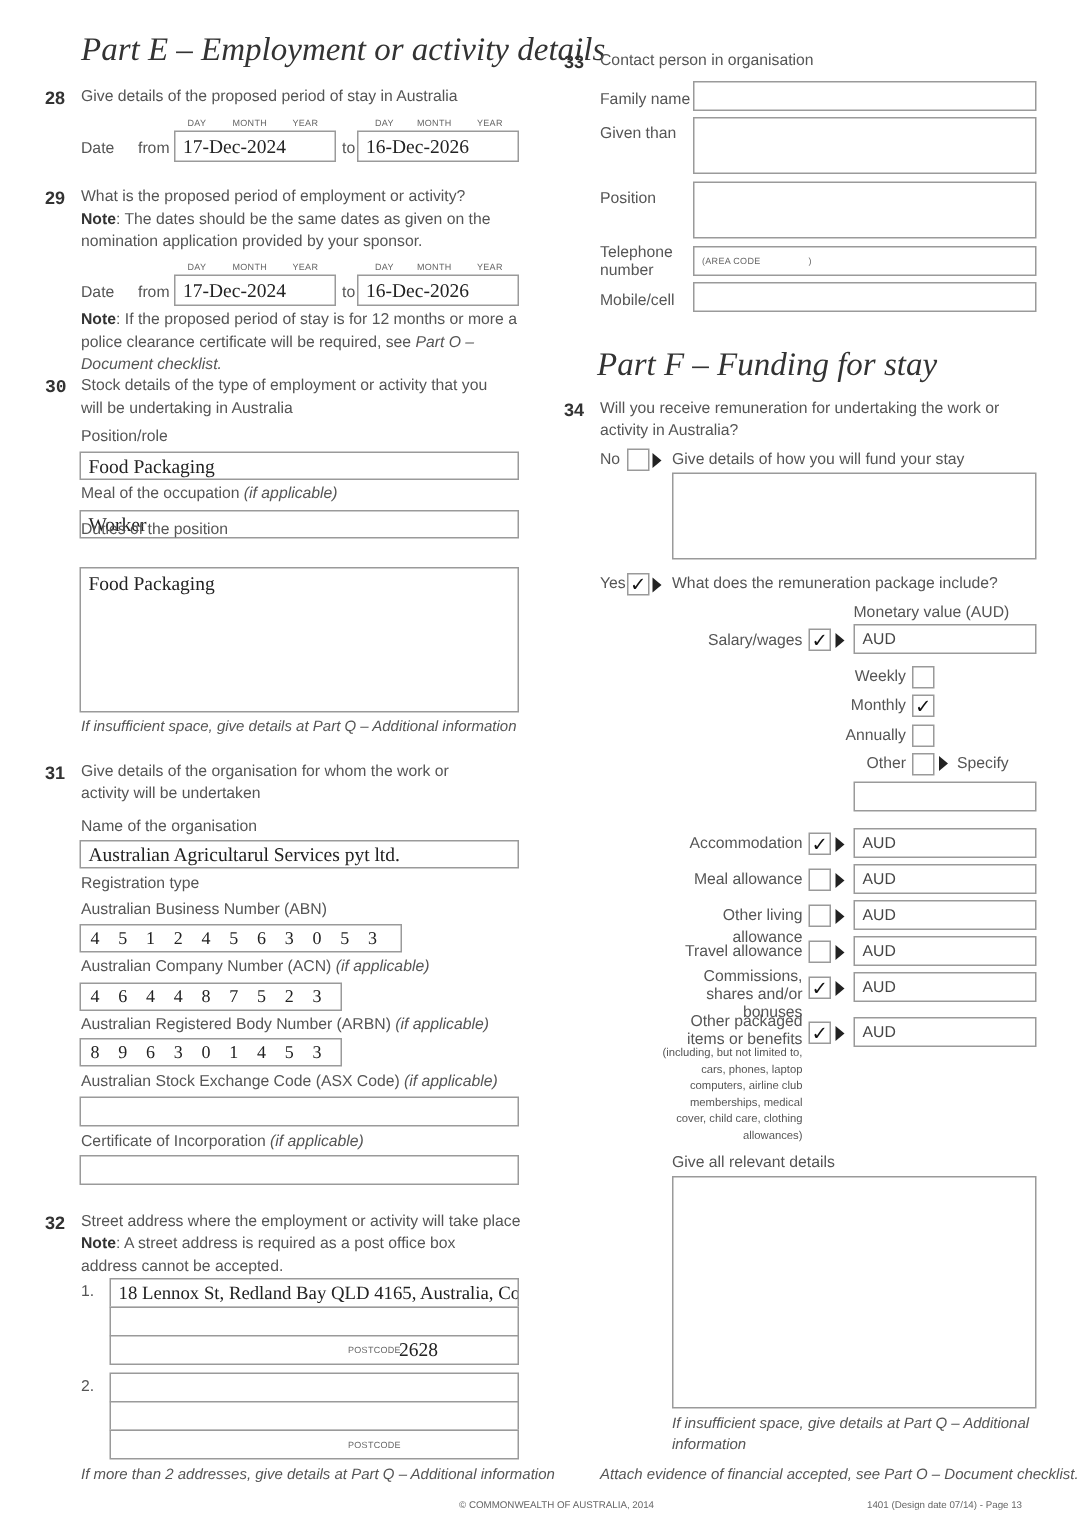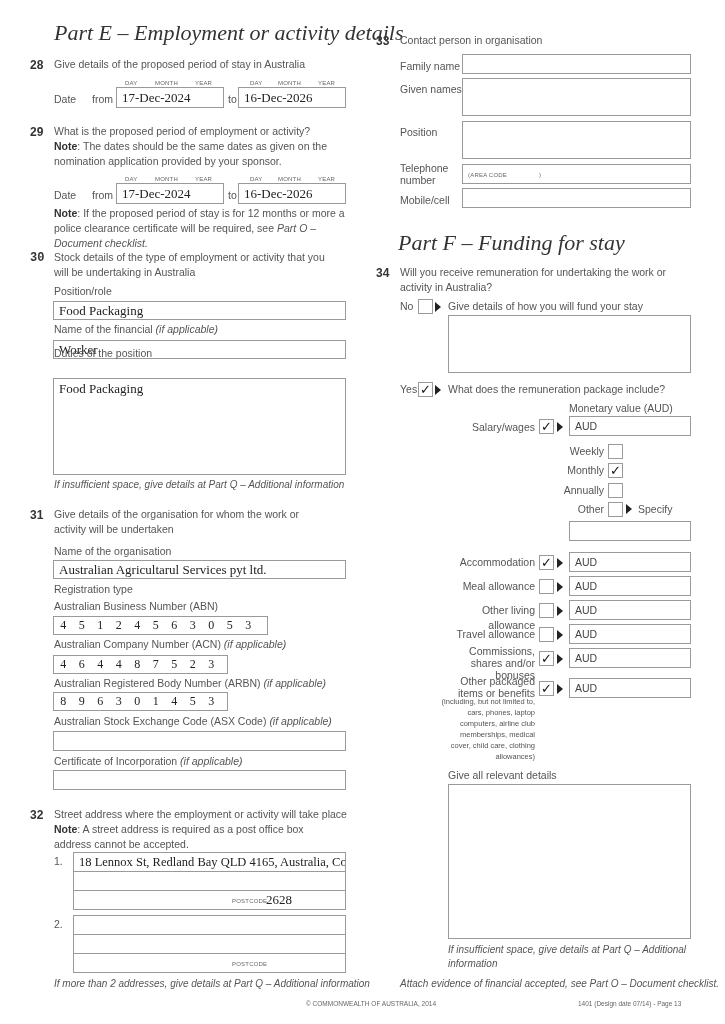--- a/index.html
+++ b/index.html
@@ -54,21 +54,21 @@
 <div class="abs txt" style="left:92px;top:188px;">from</div>
 <div class="abs box val" style="left:116px;top:183px;width:108px;height:21px;line-height:19px;">17-Dec-2024</div>
 <div class="abs txt" style="left:228px;top:188px;">to</div>
 <div class="abs box val" style="left:238px;top:183px;width:108px;height:21px;line-height:19px;">16-Dec-2026</div>
 <div class="abs txt note" style="left:54px;top:206px;width:300px;"><b>Note</b><span>: If the proposed period of stay is for 12 months or more a police clearance certificate will be required, see </span><span class="it">Part O – Document checklist.</span></div>
 
 <div class="abs qnum" style="left:30px;top:251px;font-family:Liberation Mono, monospace;">30</div>
 <div class="abs txt" style="left:54px;top:250px;width:280px;">Stock details of the type of employment or activity that you will be undertaking in Australia</div>
 <div class="abs txt" style="left:54px;top:284px;">Position/role</div>
 <div class="abs box val" style="left:53px;top:301px;width:293px;height:19px;line-height:17px;">Food Packaging</div>
-<div class="abs txt" style="left:54px;top:322px;"><span>Name of the financial</span> <span class="it">(if applicable)</span></div>
+<div class="abs txt" style="left:54px;top:322px;"><span>Meal of the occupation</span> <span class="it">(if applicable)</span></div>
 <div class="abs box val" style="left:53px;top:340px;width:293px;height:19px;line-height:17px;">Worker</div>
 <div class="abs txt" style="left:54px;top:346px;text-align:right;">Duties of the position</div>
 <div class="abs box val" style="left:53px;top:378px;width:293px;height:97px;line-height:20px;padding-top:0;">Food Packaging</div>
 <div class="abs small-it" style="left:54px;top:479px;">If insufficient space, give details at Part Q – Additional information</div>
 
 <div class="abs qnum" style="left:30px;top:508px;">31</div>
 <div class="abs txt" style="left:54px;top:507px;width:260px;">Give details of the organisation for whom the work or activity will be undertaken</div>
 <div class="abs txt" style="left:54px;top:544px;">Name of the organisation</div>
 <div class="abs box val" style="left:53px;top:560px;width:293px;height:19px;line-height:17px;">Australian Agricultarul Services pyt ltd.</div>
 <div class="abs txt" style="left:54px;top:582px;">Registration type</div>
@@ -131,21 +131,21 @@
 <div class="abs box" style="left:73px;top:953px;width:273px;height:20px;">
   <span class="abs tiny" style="left:158px;top:7px;">POSTCODE</span>
   <span class="abs" style="left:192px;top:1px;font-family:'Liberation Serif',serif;font-size:13px;color:#222;"></span>
 </div>
 <div class="abs small-it" style="left:54px;top:978px;">If more than 2 addresses, give details at Part Q – Additional information</div>
 
 <div class="abs qnum" style="left:376px;top:34px;">33</div>
 <div class="abs txt" style="left:400px;top:33px;">Contact person in organisation</div>
 <div class="abs txt" style="left:400px;top:59px;">Family name</div>
 <div class="abs box" style="left:462px;top:54px;width:229px;height:20px;"></div>
-<div class="abs txt" style="left:400px;top:82px;">Given names</div>
+<div class="abs txt" style="left:400px;top:82px;">Given than</div>
 <div class="abs box" style="left:462px;top:78px;width:229px;height:38px;"></div>
 <div class="abs txt" style="left:400px;top:125px;">Position</div>
 <div class="abs box" style="left:462px;top:121px;width:229px;height:38px;"></div>
 <div class="abs txt" style="left:400px;top:162px;width:50px;line-height:12px;">Telephone number</div>
 <div class="abs box" style="left:462px;top:164px;width:229px;height:20px;">
   <span class="abs tiny" style="left:5px;top:7px;">(AREA CODE</span>
   <span class="abs tiny" style="left:76px;top:7px;">)</span>
 </div>
 <div class="abs txt" style="left:400px;top:193px;">Mobile/cell</div>
 <div class="abs box" style="left:462px;top:188px;width:229px;height:20px;"></div>

